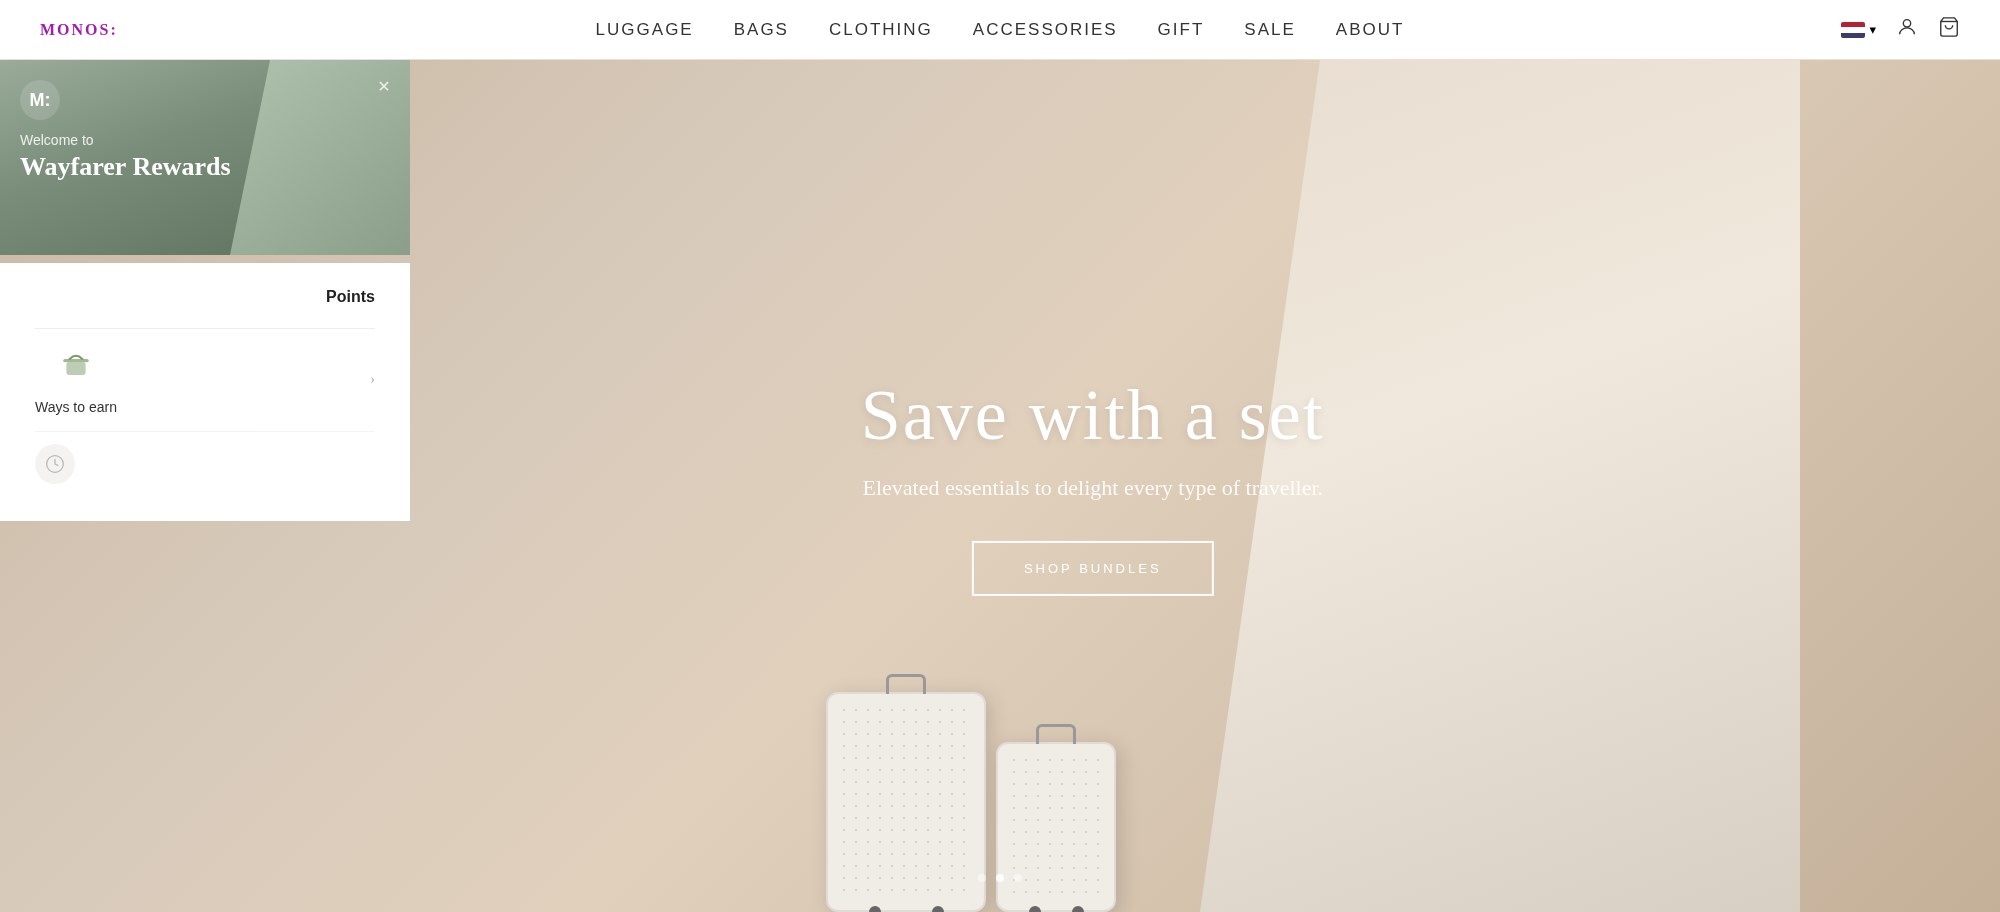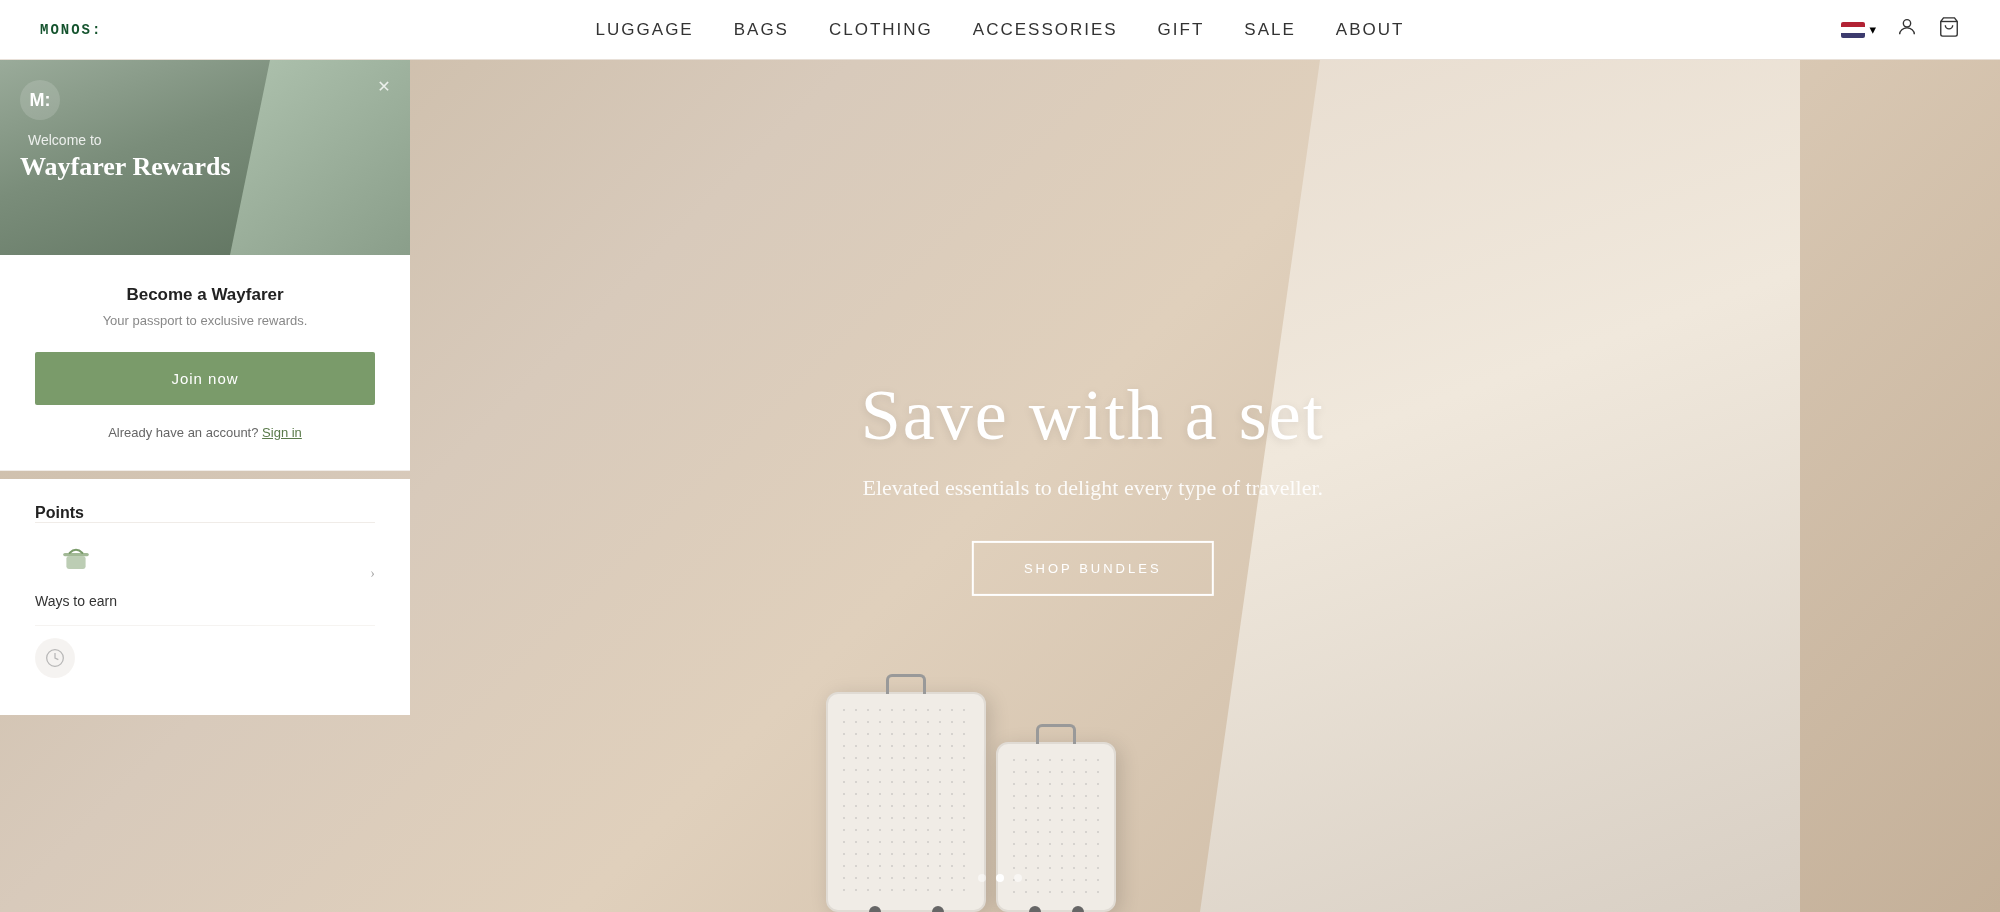--- a/index.html
+++ b/index.html
@@ -302,21 +302,20 @@
       font-weight: 700;
       font-family: 'Arial', sans-serif;
       margin-bottom: 12px;
     }
 
     .welcome-to {
       color: rgba(255,255,255,0.85);
       font-size: 14px;
       font-family: 'Arial', sans-serif;
       font-weight: 400;
-      margin-left: 8px;
     }
 
     .wayfarer-rewards-title {
       color: #fff;
       font-size: 26px;
       font-weight: 600;
       font-family: 'Georgia', serif;
       margin-top: 4px;
     }
 
@@ -392,26 +391,26 @@
 
     
     .points-card {
       width: 410px;
       background: #fff;
       padding: 25px 35px;
       margin-top: 8px;
     }
 
     .points-title {
-      text-align: left;
+      text-align: right;
       font-size: 16px;
       font-weight: 600;
       color: #222;
       font-family: 'Arial', sans-serif;
-      margin-bottom: 0;
+      margin-bottom: 22px;
     }
 
     .points-desc {
       text-align: center;
       font-size: 13px;
       color: #666;
       font-family: 'Arial', sans-serif;
       line-height: 1.5;
       margin-bottom: 24px;
     }
@@ -471,21 +470,21 @@
       display: flex;
       align-items: center;
       justify-content: center;
       font-size: 16px;
     }
   </style>
 </head>
 <body>
 
 <nav>
-  <div style="font-family: Liberation Mono, monospace; font-size: 14px; font-weight: 700; letter-spacing: 2px; color: #14532d;">MONOS:</div>
+  <div style="font-family: Liberation Serif, serif; font-size: 16px; font-weight: 700; letter-spacing: 2px; color: #a21caf;">MONOS:</div>
 
   <ul class="nav-links">
     <li><a href="#">LUGGAGE</a></li>
     <li><a href="#">BAGS</a></li>
     <li><a href="#">CLOTHING</a></li>
     <li><a href="#">ACCESSORIES</a></li>
     <li><a href="#">GIFT</a></li>
     <li><a href="#">SALE</a></li>
     <li><a href="#">ABOUT</a></li>
   </ul>
@@ -556,30 +555,20 @@
     <div class="rewards-header-card-bg"></div>
     <div class="people-on-stairs"></div>
     <div class="rewards-header-content">
       <div class="m-logo">M:</div>
       <div class="welcome-to">Welcome to</div>
       <div class="wayfarer-rewards-title">Wayfarer Rewards</div>
     </div>
     <div class="close-btn">✕</div>
   </div>
 
-  <div class="become-card">
-    <div class="become-title">Become a Wayfarer</div>
-    <div class="become-subtitle">Your passport to exclusive rewards.</div>
-    <button class="join-now-btn">Join now</button>
-    <div class="signin-text">
-      <span>Already have an account?</span>
-      <span> </span>
-      <span class="signin-link">Sign in</span>
-    </div>
-  </div>
 
   <div class="points-card">
     <div class="points-title">Points</div>
 
     <div class="ways-to-earn-row">
       <div class="ways-to-earn-left">
         <div class="earn-icon">
           <svg width="32" height="28" viewBox="0 0 40 35" fill="none">
             <rect x="4" y="10" width="32" height="4" rx="2" fill="#7a9b6a" opacity="0.7"></rect>
             <rect x="8" y="14" width="24" height="16" rx="3" fill="#7a9b6a" opacity="0.5"></rect>

